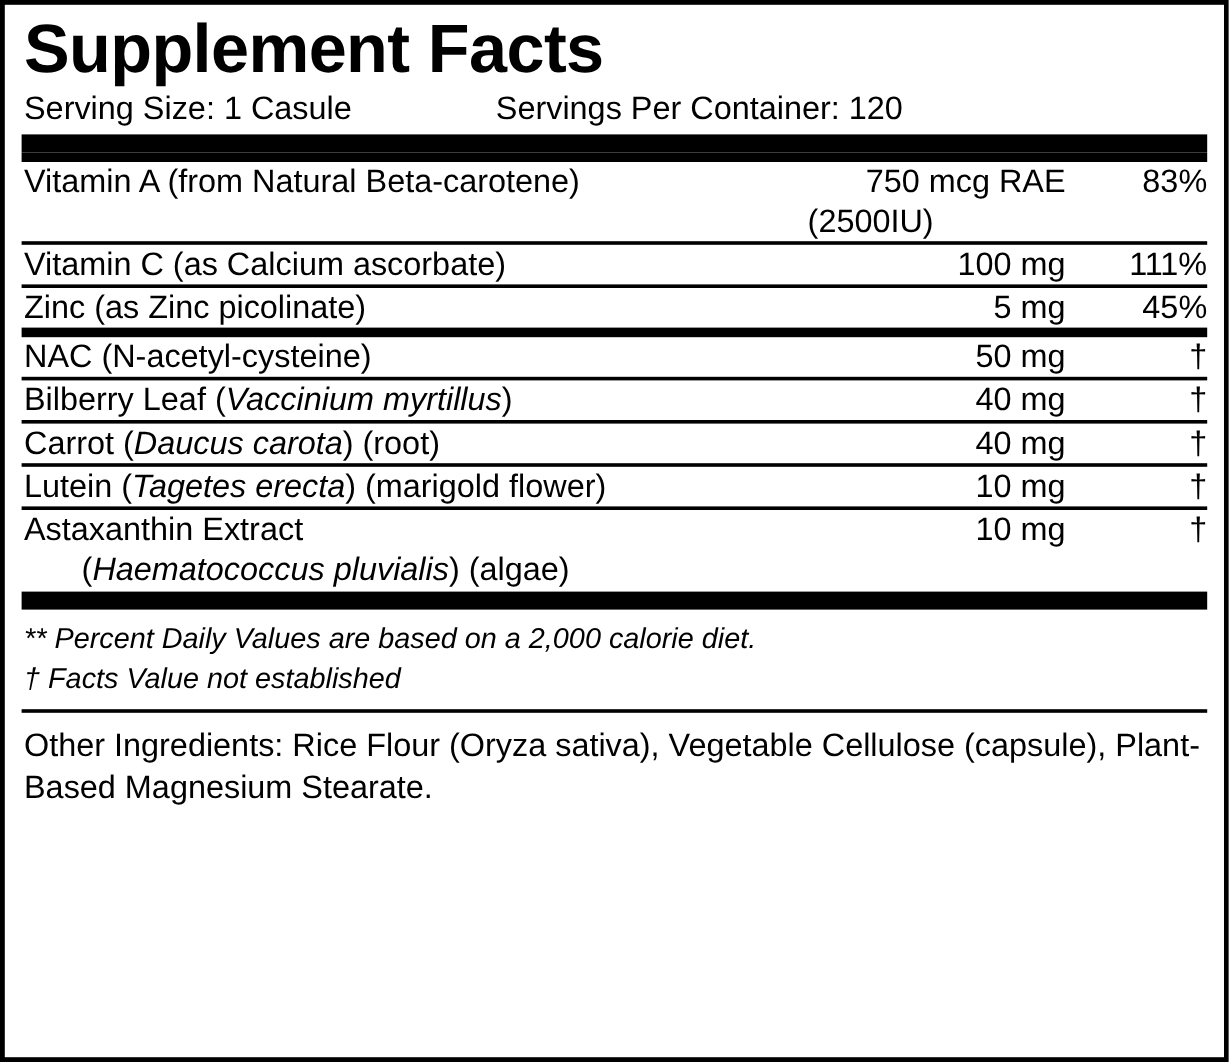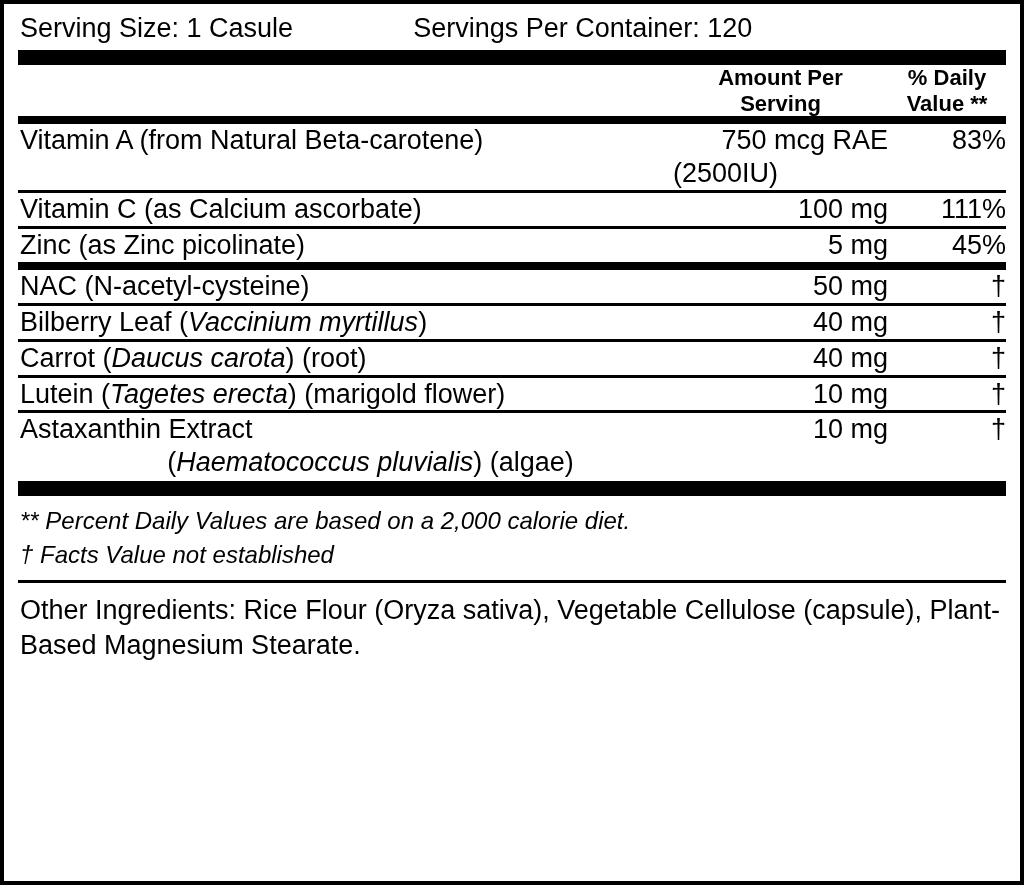--- a/index.html
+++ b/index.html
@@ -77,21 +77,21 @@
     padding: 7px 0 6px 0;
   }
   .hdr-amt { width: 215px; }
   .hdr-dv  { width: 118px; }
 
   .row-cell {
     padding: 7px 0 6px 0;
     line-height: 1.22;
   }
   .row-cell.name { padding-left: 2px; }
-  .sub-line { padding-left: 48px; text-align: center; }
+  .sub-line { padding-left: 48px; }
   .amt-second { text-align: left; }
   i { font-style: italic; }
 
   .footnotes {
     font-size: 24px;
     line-height: 1.32;
     margin: 8px 0 0 2px;
     font-style: italic;
   }
   .footnotes div { padding: 1px 0; }
@@ -100,43 +100,29 @@
     font-size: 27px;
     line-height: 1.3;
     margin: 10px 0 0 2px;
   }
 </style>
 </head>
 <body>
 
 <div class="panel">
 
+  <div class="title">Supplement Facts</div>
 
   <div class="serving-row">
     <div class="serving-size">Serving Size: 1 Casule</div>
     <div class="servings-per">Servings Per Container: 120</div>
   </div>
 
   <div class="rule-thick"></div>
 
-  <table class="facts">
-    <tbody>
-        <tr>
-      <td class="col-name"></td>
-      <td class="hdr-cell hdr-amt">
-        <div>Amount Per</div>
-        <div>Serving</div>
-      </td>
-      <td class="hdr-cell hdr-dv">
-        <div>% Daily</div>
-        <div>Value **</div>
-      </td>
-    </tr>
-  </tbody>
-    </table>
 
   <div class="rule-med"></div>
 
   <table class="facts">
     <tbody>
         <tr>
       <td class="col-name row-cell name">
         <span>Vitamin A (from Natural Beta-carotene)</span>
       </td>
       <td class="col-amt row-cell">

